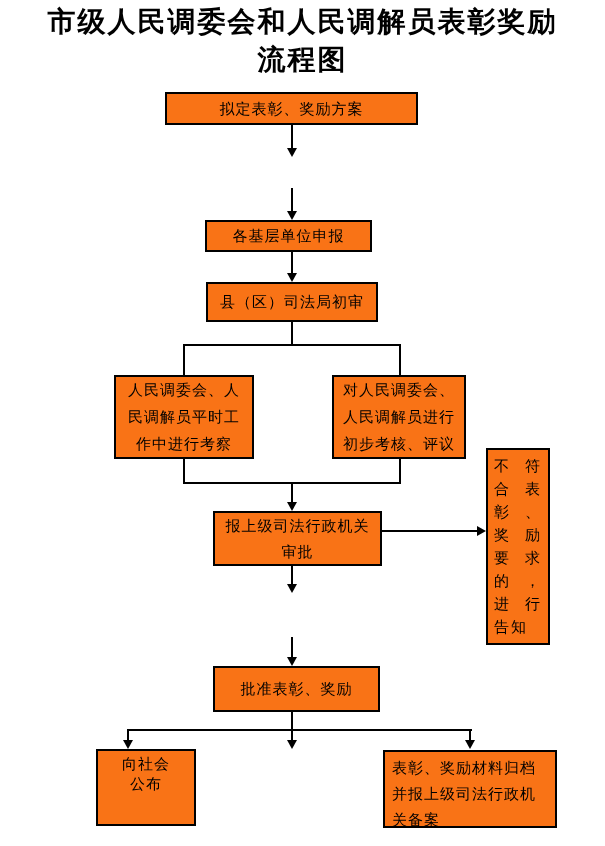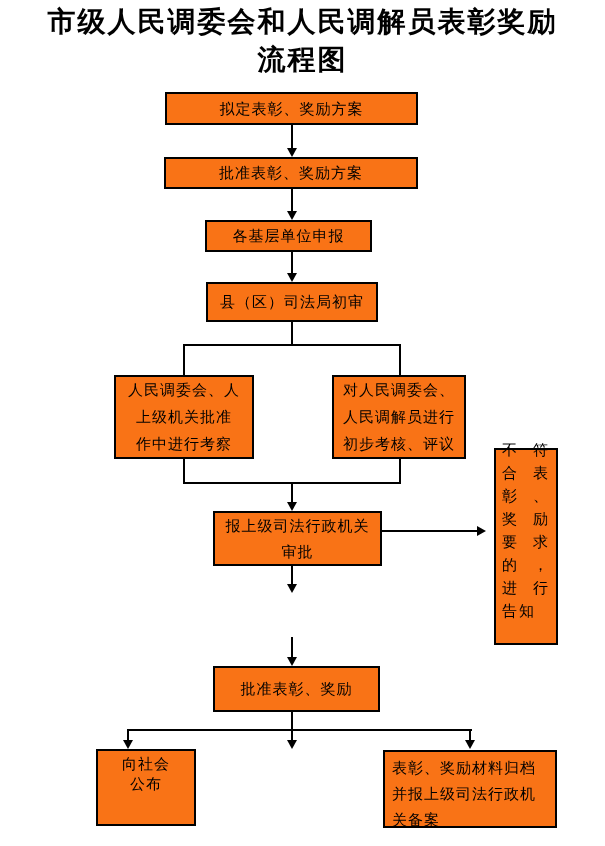--- a/index.html
+++ b/index.html
@@ -47,56 +47,52 @@
     border-right: 5px solid transparent;
     border-top: 9px solid #000000;
   }
   .arrow-right {
     position: absolute; width: 0; height: 0;
     border-top: 5px solid transparent;
     border-bottom: 5px solid transparent;
     border-left: 9px solid #000000;
   }
   .notify-box {
-    align-items: flex-end;
-    padding: 20px 6px;
+    align-items: flex-start;
+    padding: 5px 6px;
     line-height: 23px;
     text-align: justify;
     text-justify: inter-ideograph;
     letter-spacing: 2px;
-    margin-left: 8px;
   }
 </style>
 </head>
 <body>
 
 <div class="page">
 
   <div class="title-line" style="top: 3px;">市级人民调委会和人民调解员表彰奖励</div>
   <div class="title-line" style="top: 41px;">流程图</div>
 
   <div class="box" style="left:165px; top:92px; width:253px; height:33px;">
     <span class="lbl">拟定表彰、奖励方案</span>
   </div>
 
-  <div class="box" style="left:164px; top:157px; width:254px; height:32px;">
-    <span class="lbl">批准表彰、奖励方案</span>
-  </div>
 
   <div class="box" style="left:205px; top:220px; width:167px; height:32px;">
     <span class="lbl">各基层单位申报</span>
   </div>
 
   <div class="box" style="left:206px; top:282px; width:172px; height:40px;">
     <span class="lbl">县（区）司法局初审</span>
   </div>
 
   <div class="box" style="left:114px; top:375px; width:140px; height:84px; line-height:27px;">
     <span class="lbl">人民调委会、人
-上级机关批准
+民调解员平时工
 作中进行考察</span>
   </div>
 
   <div class="box" style="left:332px; top:375px; width:134px; height:84px; line-height:27px;text-align:right;">
     <span class="lbl">对人民调委会、
 人民调解员进行
 初步考核、评议</span>
   </div>
 
   <div class="box notify-box" style="left:486px; top:448px; width:64px; height:197px;">

